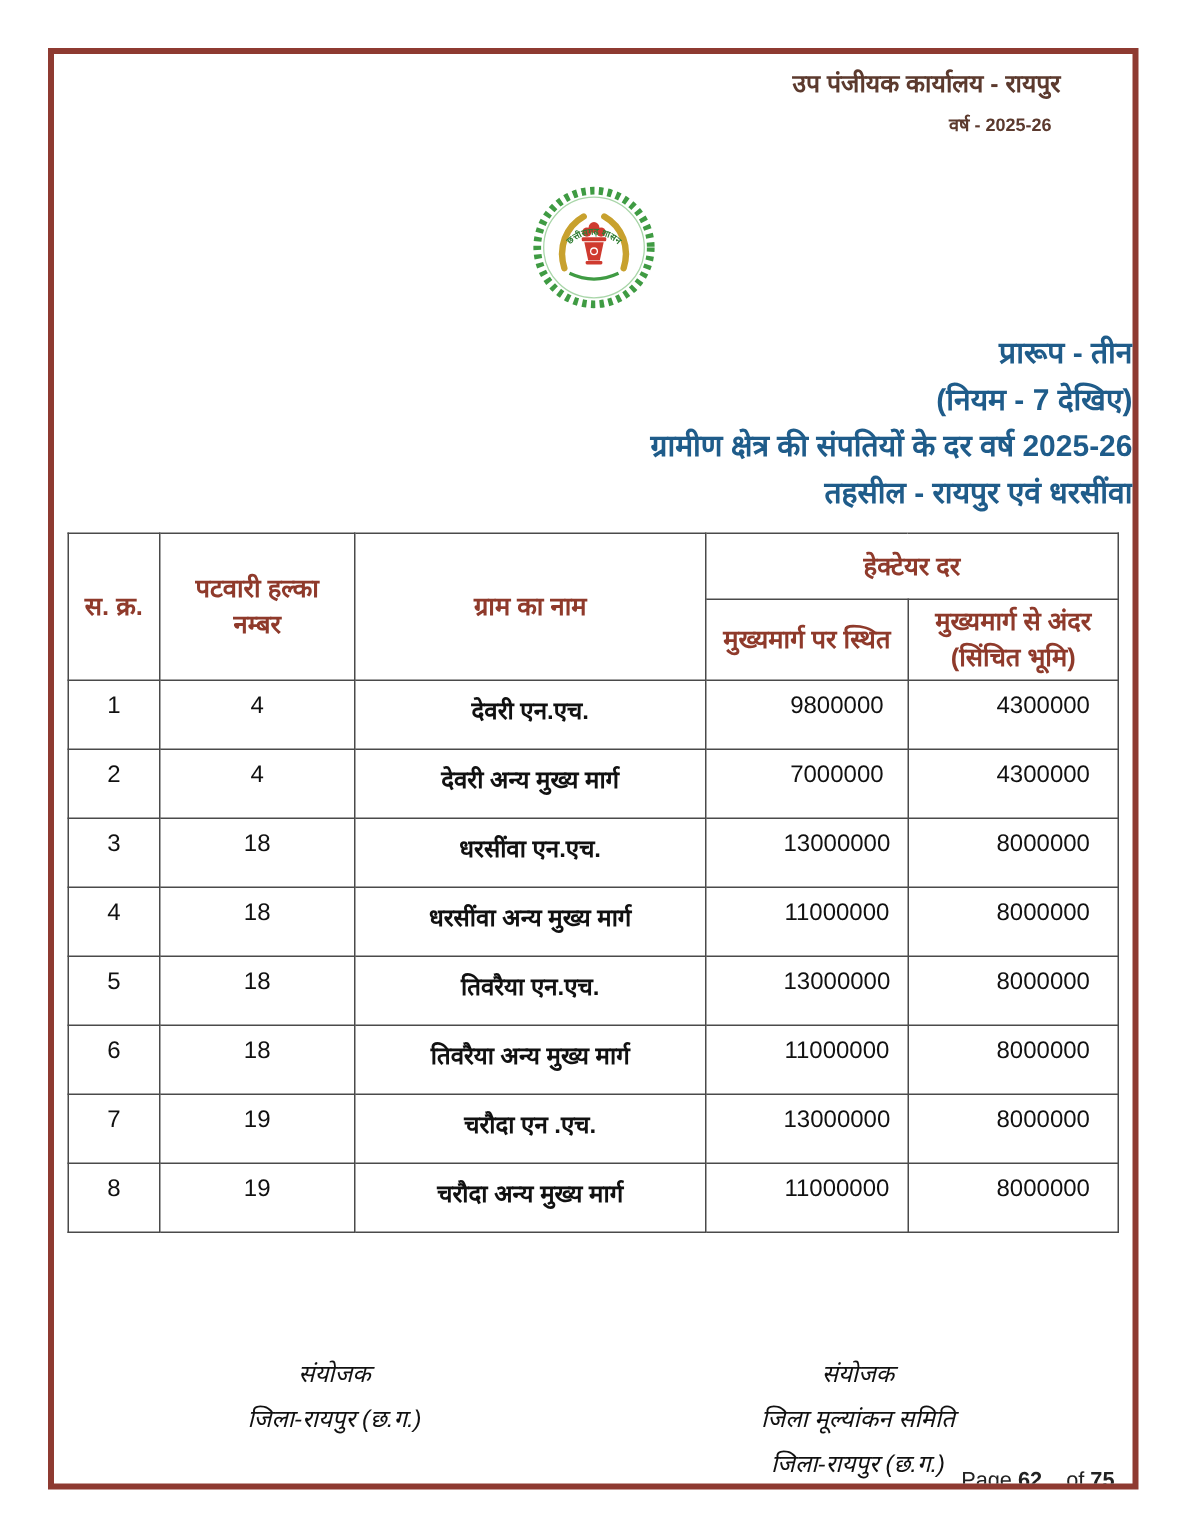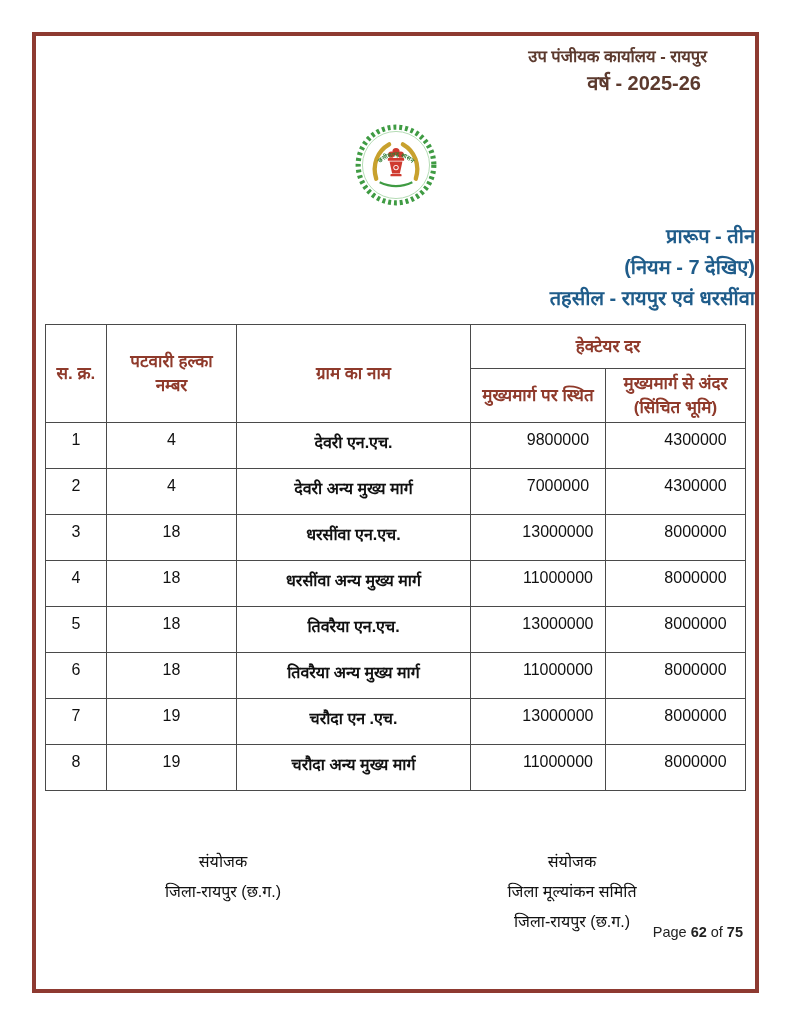--- a/index.html
+++ b/index.html
@@ -12,21 +12,21 @@
   .page { width:791px; height:1024px; position:relative; background:#fff;border-radius:30px; }
   .frame {
     position:absolute; left:32px; top:32px; right:32px; bottom:31px;
     border:4px solid #8e3a31;
     background:#fff;
     overflow:hidden;
   }
   
   .hdr { text-align:right; padding:7px 48px 0 0; color:#5c3a2e; font-weight:600; }
   .hdr-line1 { font-size:16.5px; line-height:27px; }
-  .hdr-line2 { font-size:20px; line-height:26px; padding-right:6px; }
+  .hdr-line2 { font-size:12px; line-height:26px; padding-right:6px; }
 
   
   .emblem-wrap { width:86px; height:86px; margin:26px auto 0 auto; }
   .emblem-wrap svg { width:86px; height:86px; display:block; }
 
   
   .titles { text-align:right; color:#1f5c8a; font-weight:bold; margin-top:13px; }
   .titles div { font-size:20px; line-height:31px; }
 
   
@@ -54,34 +54,34 @@
     height:46px;
     vertical-align:top;
     padding-top:8px;
     font-size:16px;
     color:#111;
   }
   td.village { font-weight:bold; font-size:17px; color:#000; }
   td.rate { font-size:16px;padding-left:40px; }
 
   
-  .footer { display:flex; justify-content:space-between; margin-top:56px; padding:0 58px 0 62px; }
+  .footer { display:flex; justify-content:space-between; margin-top:80px; padding:0 58px 0 62px;font-style:italic; }
   .sig { width:250px; text-align:center; color:#111; }
   .sig div { font-size:16px; line-height:30px; }
 
   
   .pageline {
     text-align:right;
     padding-right:12px;
     margin-top:-13px;
     font-size:14.5px;
     color:#222;
   }
   .pageline span { margin-right:4px; }
-  .pageline b { margin-right:4px; }
+  .pageline b { margin-right:16px; }
   .pageline b:last-child { margin-right:0; }
 </style>
 </head>
 <body>
 
 <div class="page">
   <div class="frame">
 
     <div class="hdr">
       <div class="hdr-line1">उप पंजीयक कार्यालय - रायपुर</div>
@@ -110,20 +110,21 @@
         </g>
         <text font-size="7" fill="#2e7d32" font-weight="bold">
           <textPath href="#arcTop" startOffset="50%" text-anchor="middle">छत्तीसगढ़ शासन</textPath>
         </text>
       </svg>
     </div>
 
     <div class="titles">
       <div>प्रारूप - तीन</div>
       <div>(नियम - 7 देखिए)</div>
+      <div>ग्रामीण क्षेत्र की संपतियों के दर वर्ष 2025-26</div>
       <div>तहसील - रायपुर एवं धरसींवा</div>
     </div>
 
     <table class="rates">
       <colgroup>
         <col style="width:8.7%">
         <col style="width:18.6%">
         <col style="width:33.4%">
         <col style="width:19.3%">
         <col style="width:20%">

